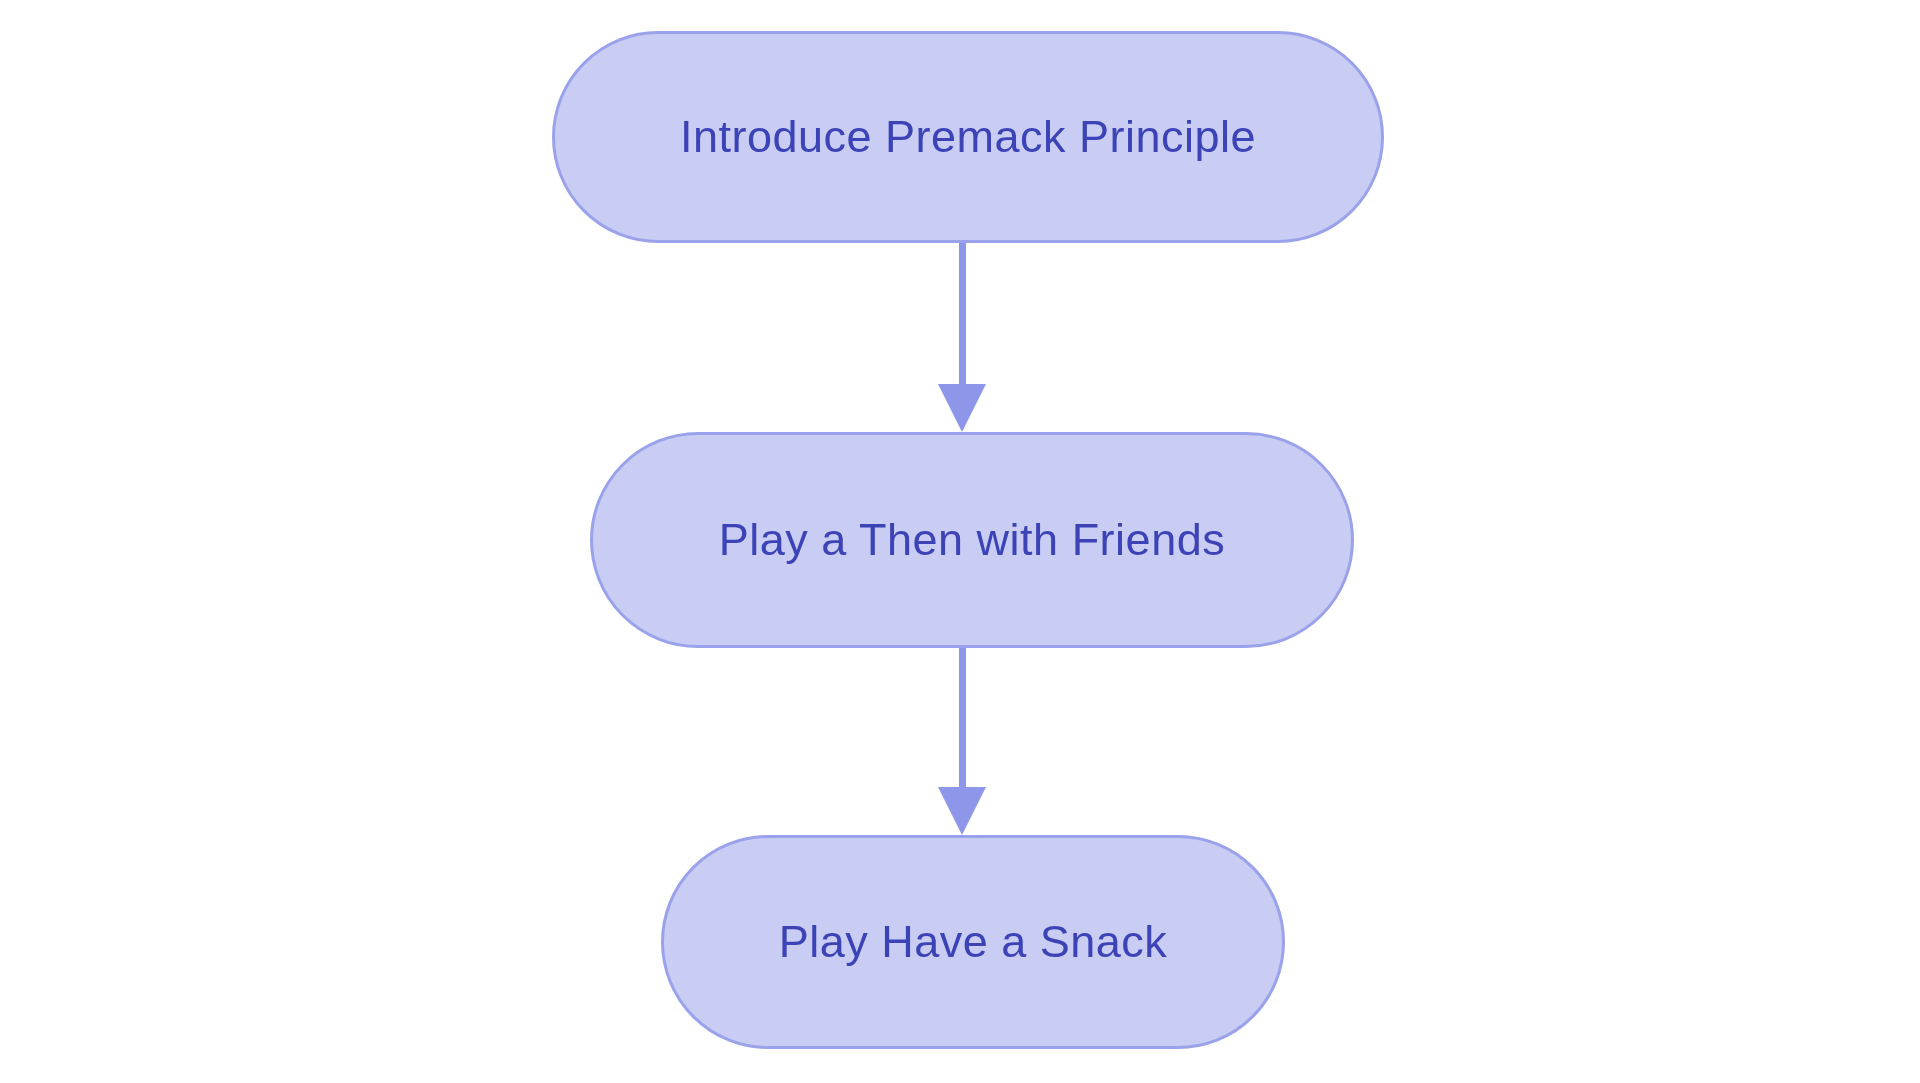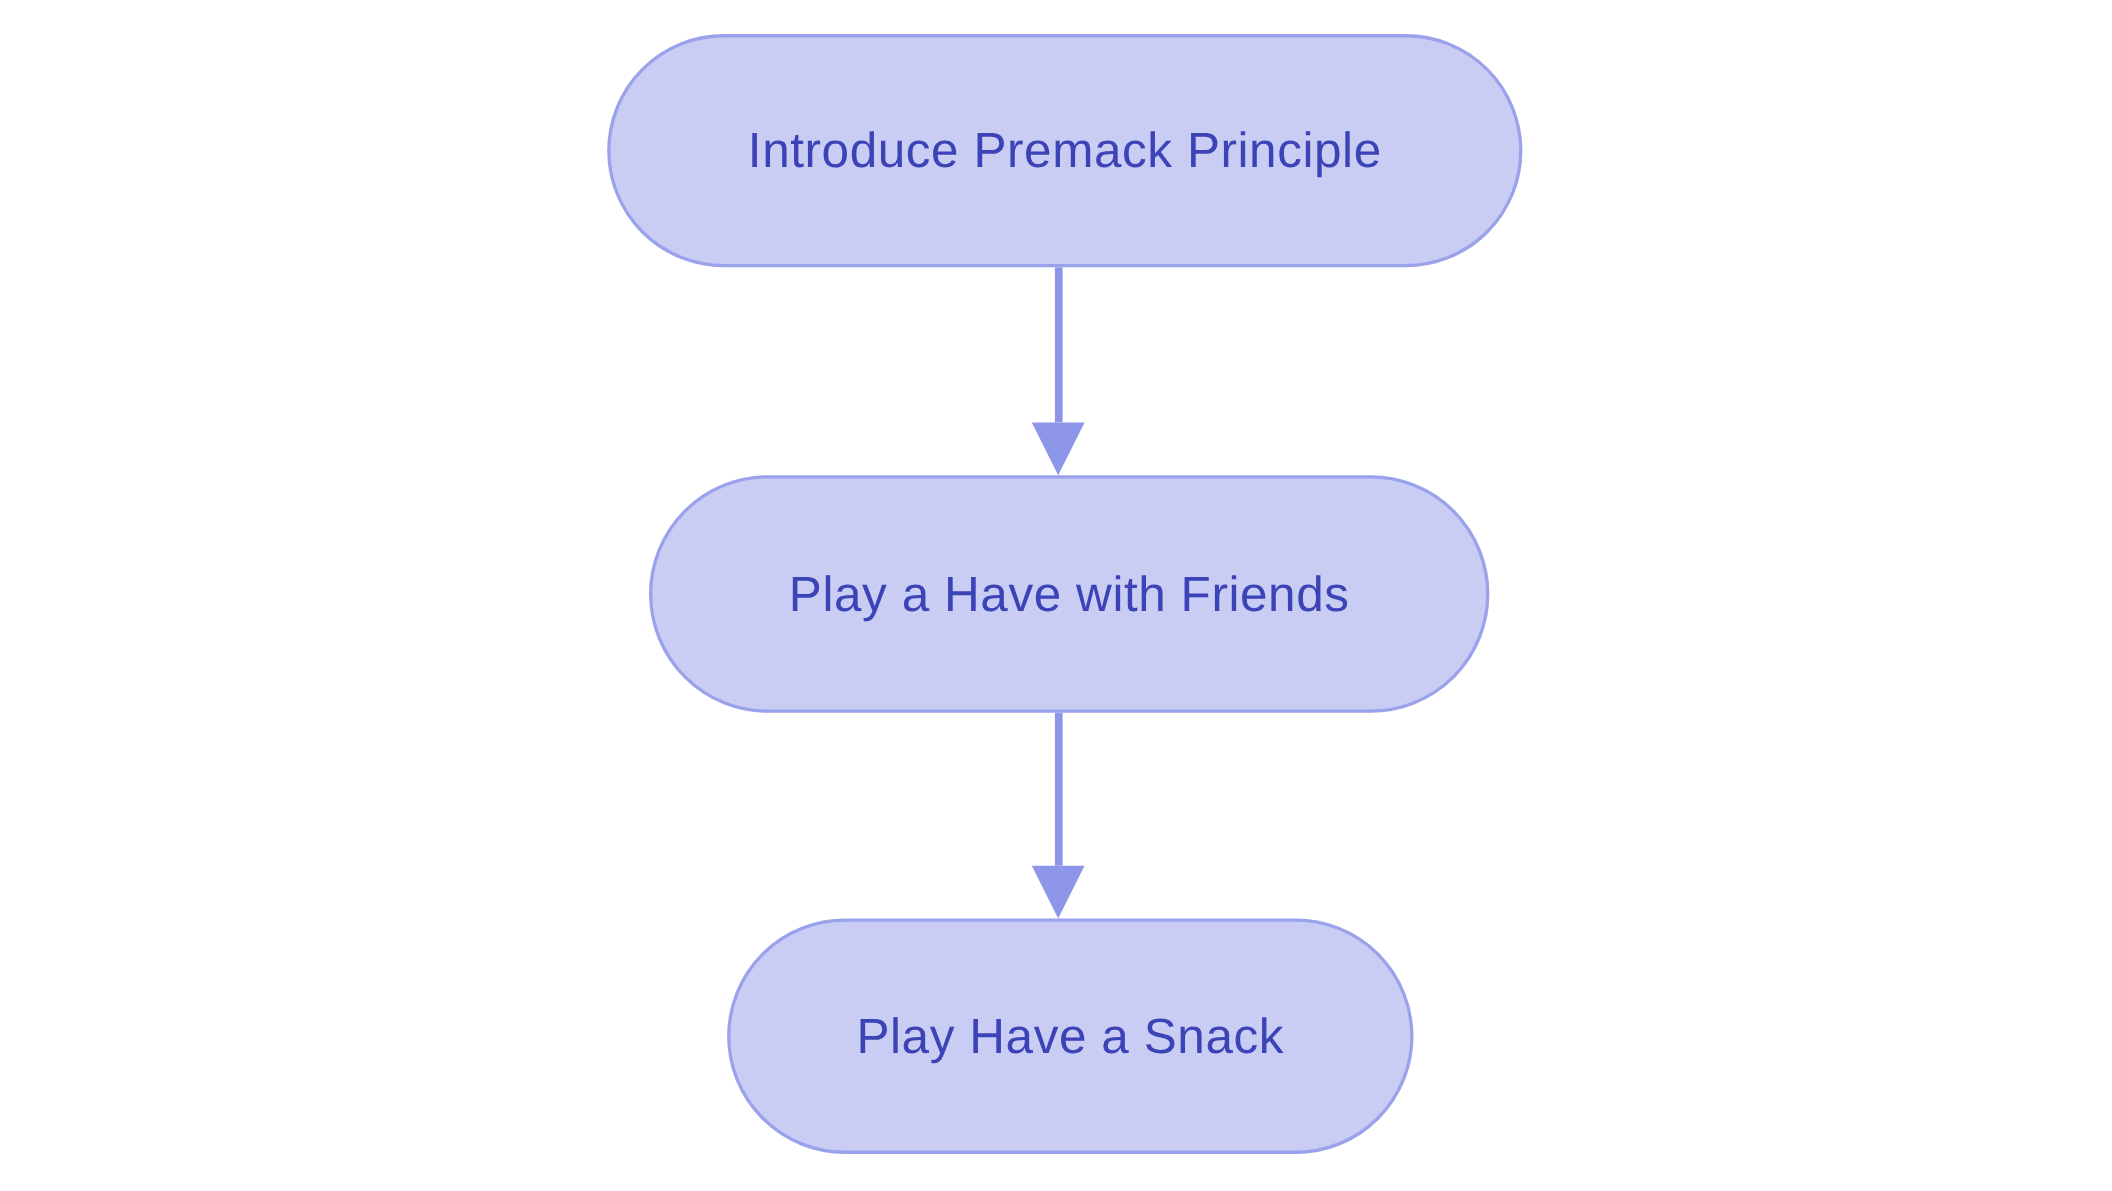--- a/index.html
+++ b/index.html
@@ -74,21 +74,21 @@
   <div class="node node-1">
     <span class="node-label">Introduce Premack Principle</span>
   </div>
 
   <div class="arrow arrow-1">
     <div class="arrow-line"></div>
     <div class="arrow-head"></div>
   </div>
 
   <div class="node node-2">
-    <span class="node-label">Play a Have with Friends</span>
+    <span class="node-label">Play a Then with Friends</span>
   </div>
 
   <div class="arrow arrow-2">
     <div class="arrow-line"></div>
     <div class="arrow-head"></div>
   </div>
 
   <div class="node node-3">
     <span class="node-label">Play Have a Snack</span>
   </div>

